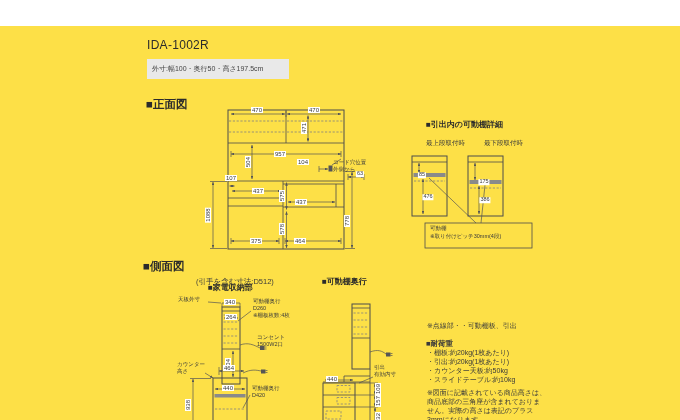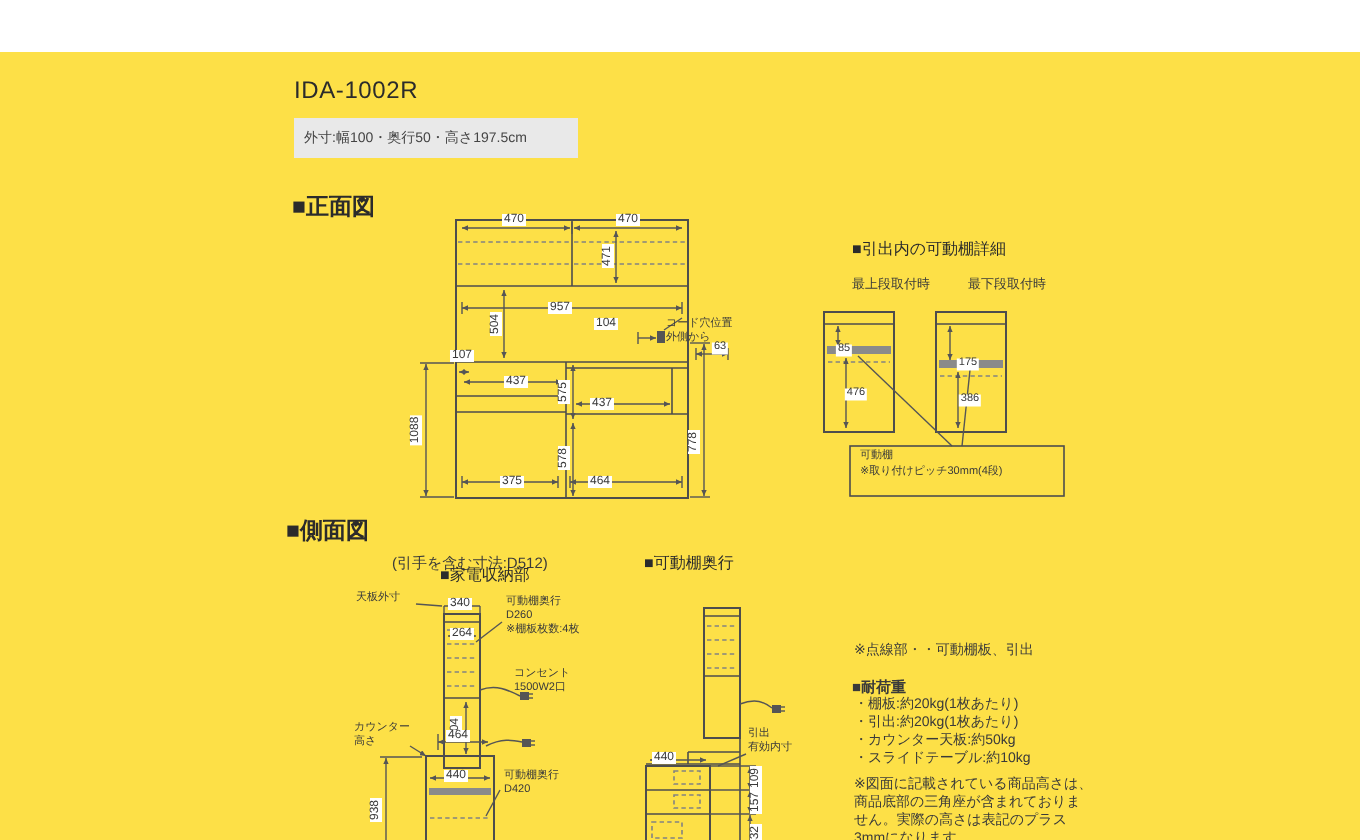--- a/index.html
+++ b/index.html
@@ -8,21 +8,21 @@
   .lbl{position:absolute;white-space:nowrap;line-height:1;color:#3a3a3a;}
   .c{transform:translate(-50%,-50%);}          
   .v{transform:translate(-50%,-50%) rotate(-90deg);} 
   .bg{background:#fff;padding:0 1px;}
   .d5{font-size:5.5px;}
   .d6{font-size:6px;}
   .d65{font-size:6.5px;}
   .d7{font-size:7px;}
   .d75{font-size:7.5px;}
   .h1{font-size:11.5px;font-weight:bold;color:#2b2b2b;}
-  .h2{font-size:8px;font-weight:normal;color:#2b2b2b;}
+  .h2{font-size:8px;font-weight:bold;color:#2b2b2b;}
   .title{font-size:12px;color:#2b2b2b;letter-spacing:.3px;}
   .subbox{position:absolute;left:147px;top:33px;width:142px;height:20px;background:#e9e9e9;
           display:flex;align-items:center;padding-left:5px;box-sizing:border-box;font-size:7px;color:#444;}
   svg{position:absolute;overflow:visible;}
   .ln{stroke:#4d4d4d;stroke-width:1;fill:none;}
   .ln2{stroke:#4d4d4d;stroke-width:.8;fill:none;}
   .dim{stroke:#555;stroke-width:.7;fill:none;}
   .dsh{stroke:#828282;stroke-width:.8;fill:none;stroke-dasharray:2.2 1.6;}
   .fill{fill:#555;stroke:none;}
   .band{fill:#8a8a8a;stroke:none;}
@@ -34,21 +34,21 @@
 
   <span class="lbl title" style="left:147px;top:13px">IDA-1002R</span>
   <div class="subbox">
     <span>外寸:幅100・奥行50・高さ197.5cm</span>
   </div>
 
   <span class="lbl h1" style="left:146px;top:73px">■正面図</span>
   <span class="lbl h1" style="left:143px;top:235px">■側面図</span>
   <span class="lbl d75" style="left:196px;top:252px">(引手を含む寸法:D512)</span>
   <span class="lbl h2" style="left:426px;top:95px">■引出内の可動棚詳細</span>
-  <span class="lbl h2" style="left:220px;top:258px">■家電収納部</span>
+  <span class="lbl h2" style="left:208px;top:258px">■家電収納部</span>
   <span class="lbl h2" style="left:322px;top:252px">■可動棚奥行</span>
 
   <svg style="left:195px;top:80px" width="190" height="150" viewBox="0 0 190 150">
     <defs>
       <marker id="fe" markerWidth="5" markerHeight="4" refX="4.5" refY="2" orient="auto">
           <path d="M0,0 L4.5,2 L0,4 Z" fill="#555"></path>
         </marker>
       <marker id="fs" markerWidth="5" markerHeight="4" refX="0.5" refY="2" orient="auto">
           <path d="M5,0 L0.5,2 L5,4 Z" fill="#555"></path>
         </marker>

